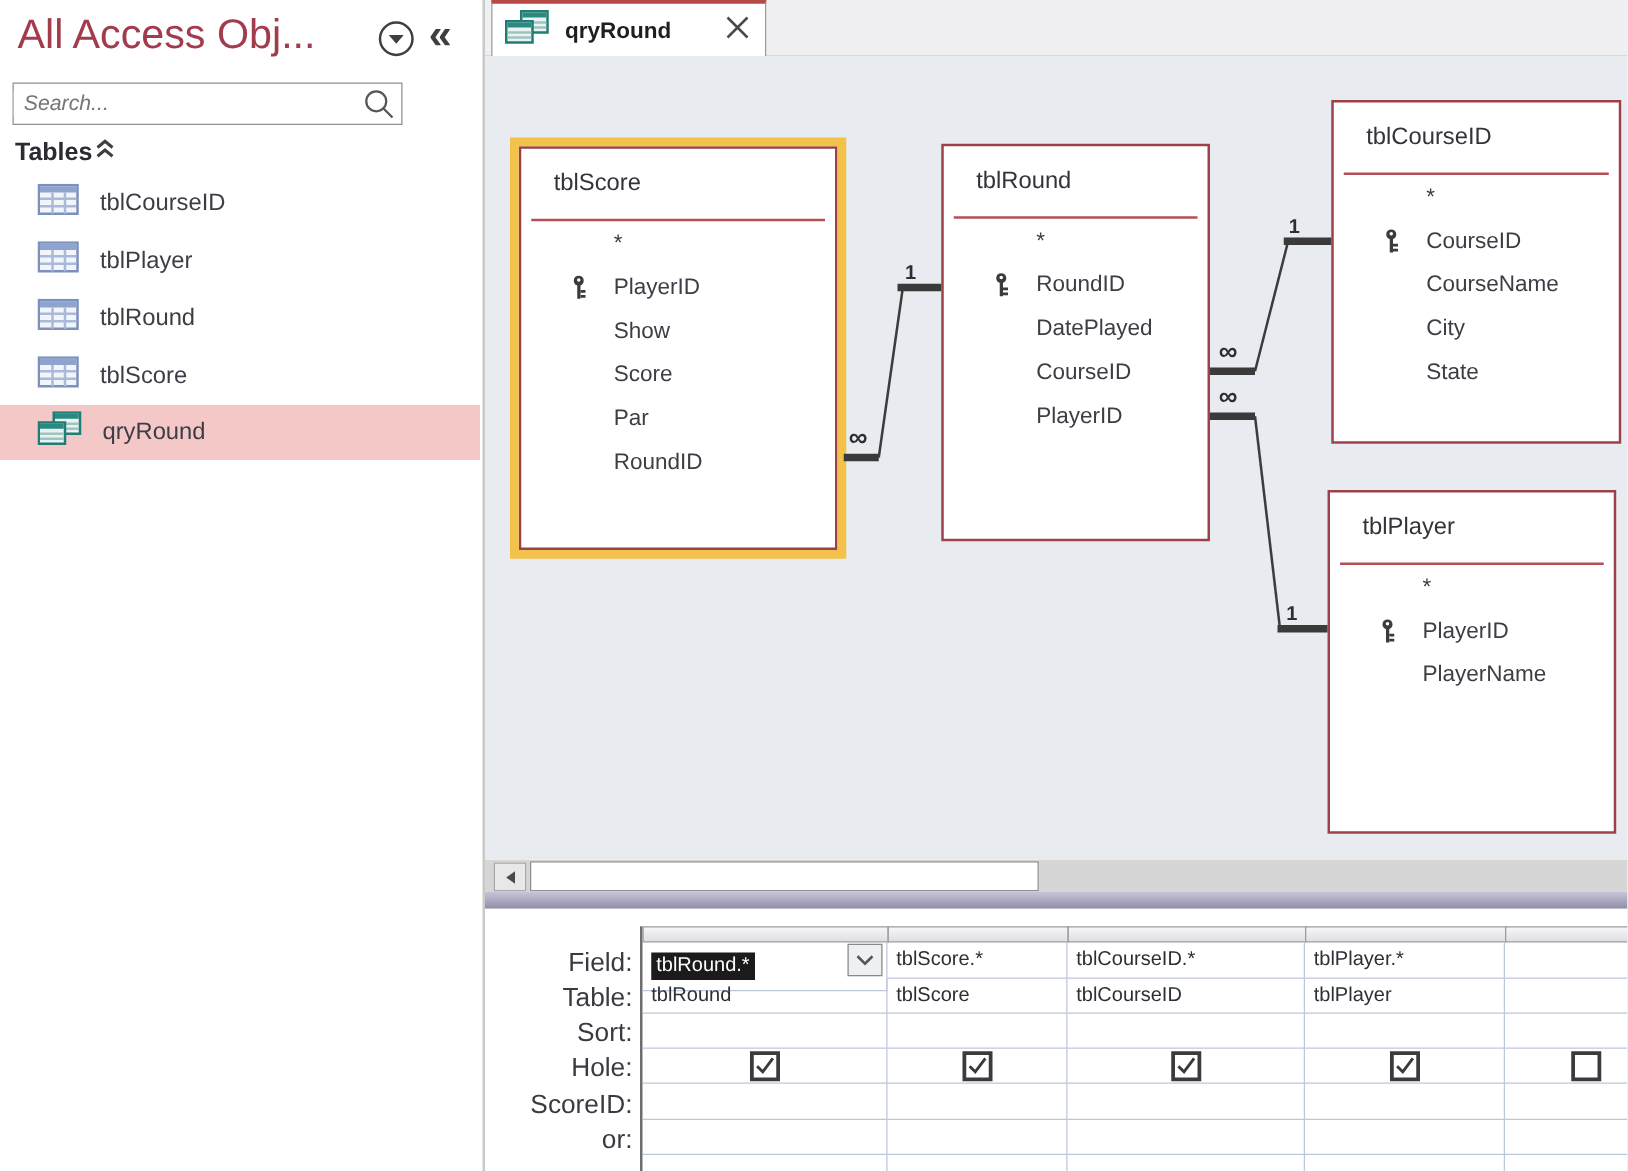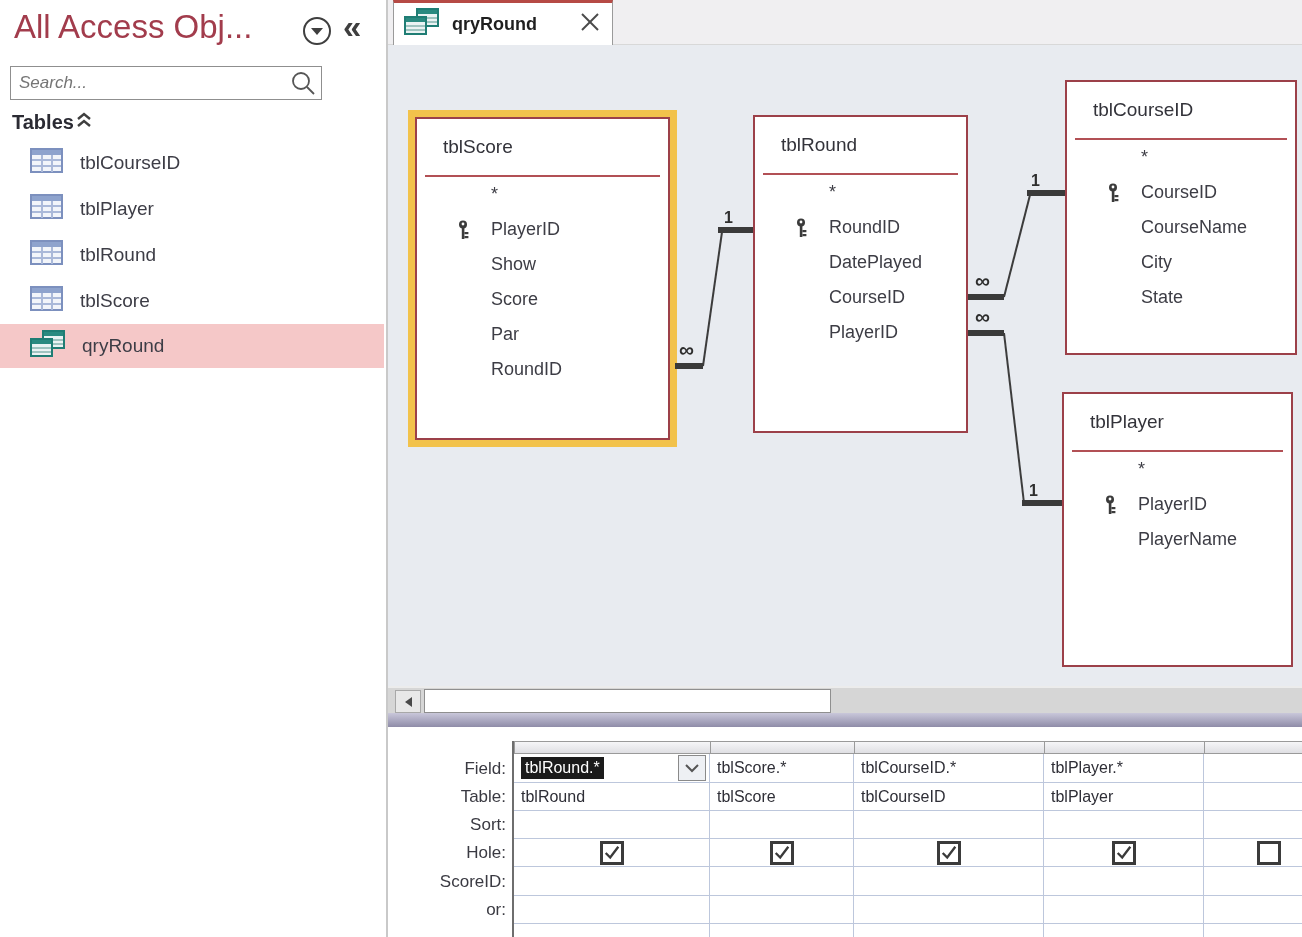--- a/index.html
+++ b/index.html
@@ -53,21 +53,21 @@
   .hscroll-btn { position:absolute; left:7px; top:2px; width:26px; height:23px;
                  background:#e8e8e8; border:1px solid #a8a8a8; display:flex;
                  align-items:center; justify-content:center; }
   .hscroll-thumb { position:absolute; left:36px; top:1px; width:407px; height:24px;
                    background:#fff; border:1px solid #8f8f8f; }
 
   .splitter { position:absolute; left:0; top:713px; width:914px; height:14px;
               background:linear-gradient(#c9c7da,#8f8ca8); }
 
   .grid { position:absolute; left:0; top:727px; width:914px; height:210px; background:#fff; overflow:hidden; }
-  .grid-label { position:absolute; width:118px; text-align:right; font-size:17px; color:#3a3a42; }
+  .grid-label { position:absolute; width:118px; text-align:right; font-size:21px; color:#3a3a42; }
   .grid-colsep { position:absolute; left:124px; top:14px; width:2px; bottom:0; background:#6e6e6e; }
   .ghead { position:absolute; height:13px; background:linear-gradient(#f6f6f8,#dfdfe3);
            border:1px solid #9a9a9a; }
   .gcell { position:absolute; border-right:1px solid #bdc7dc; border-bottom:1px solid #bdc7dc;
            font-size:16px; color:#2e2e36; display:flex; align-items:center; padding-left:7px; }
   .gcell.showcell { justify-content:center; padding-left:0; }
   .sel-field { background:#1b1b1b; color:#fff; padding:2px 4px; }
   .dd-btn { position:absolute; width:28px; height:26px; background:#eef0f4;
             border:1px solid #8a8a8a; display:flex; align-items:center; justify-content:center; }
   .checkbox { width:24px; height:24px; border:3px solid #3b3b3b; background:#fff;
@@ -360,21 +360,21 @@
         <div class="grid-label" style="left: 0px; top: 88px;">Sort:</div>
         <div class="grid-label" style="left: 0px; top: 116px;">Hole:</div>
         <div class="grid-label" style="left: 0px; top: 144.5px;">ScoreID:</div>
         <div class="grid-label" style="left: 0px; top: 173px;">or:</div>
         <div class="ghead" style="left: 126px; top: 14px; width: 197px;"></div>
         <div class="dd-btn" style="left: 290px; top: 28px;">
           <svg width="14" height="9" viewBox="0 0 14 9">
             <polyline points="1,1 7,7 13,1" fill="none" stroke="#555" stroke-width="2"></polyline>
           </svg>
         </div>
-        <div class="gcell" style="left: 126px; top: 27px; width: 196px; height: 29px;">
+        <div class="gcell" style="left: 126px; top: 27px; width: 196px; height: 39px;">
           <span class="sel-field">tblRound.*</span>
         </div>
         <div class="gcell" style="left: 126px; top: 56px; width: 196px; height: 28px;">tblRound</div>
         <div class="gcell" style="left: 126px; top: 84px; width: 196px; height: 28px;"></div>
         <div class="gcell showcell" style="left: 126px; top: 112px; width: 196px; height: 28px;">
           <span class="checkbox">
             <svg width="20" height="20" viewBox="0 0 20 20">
               <polyline points="3,10 8,15 17,3" fill="none" stroke="#3a3a3a" stroke-width="2.6"></polyline>
             </svg>
           </span>

